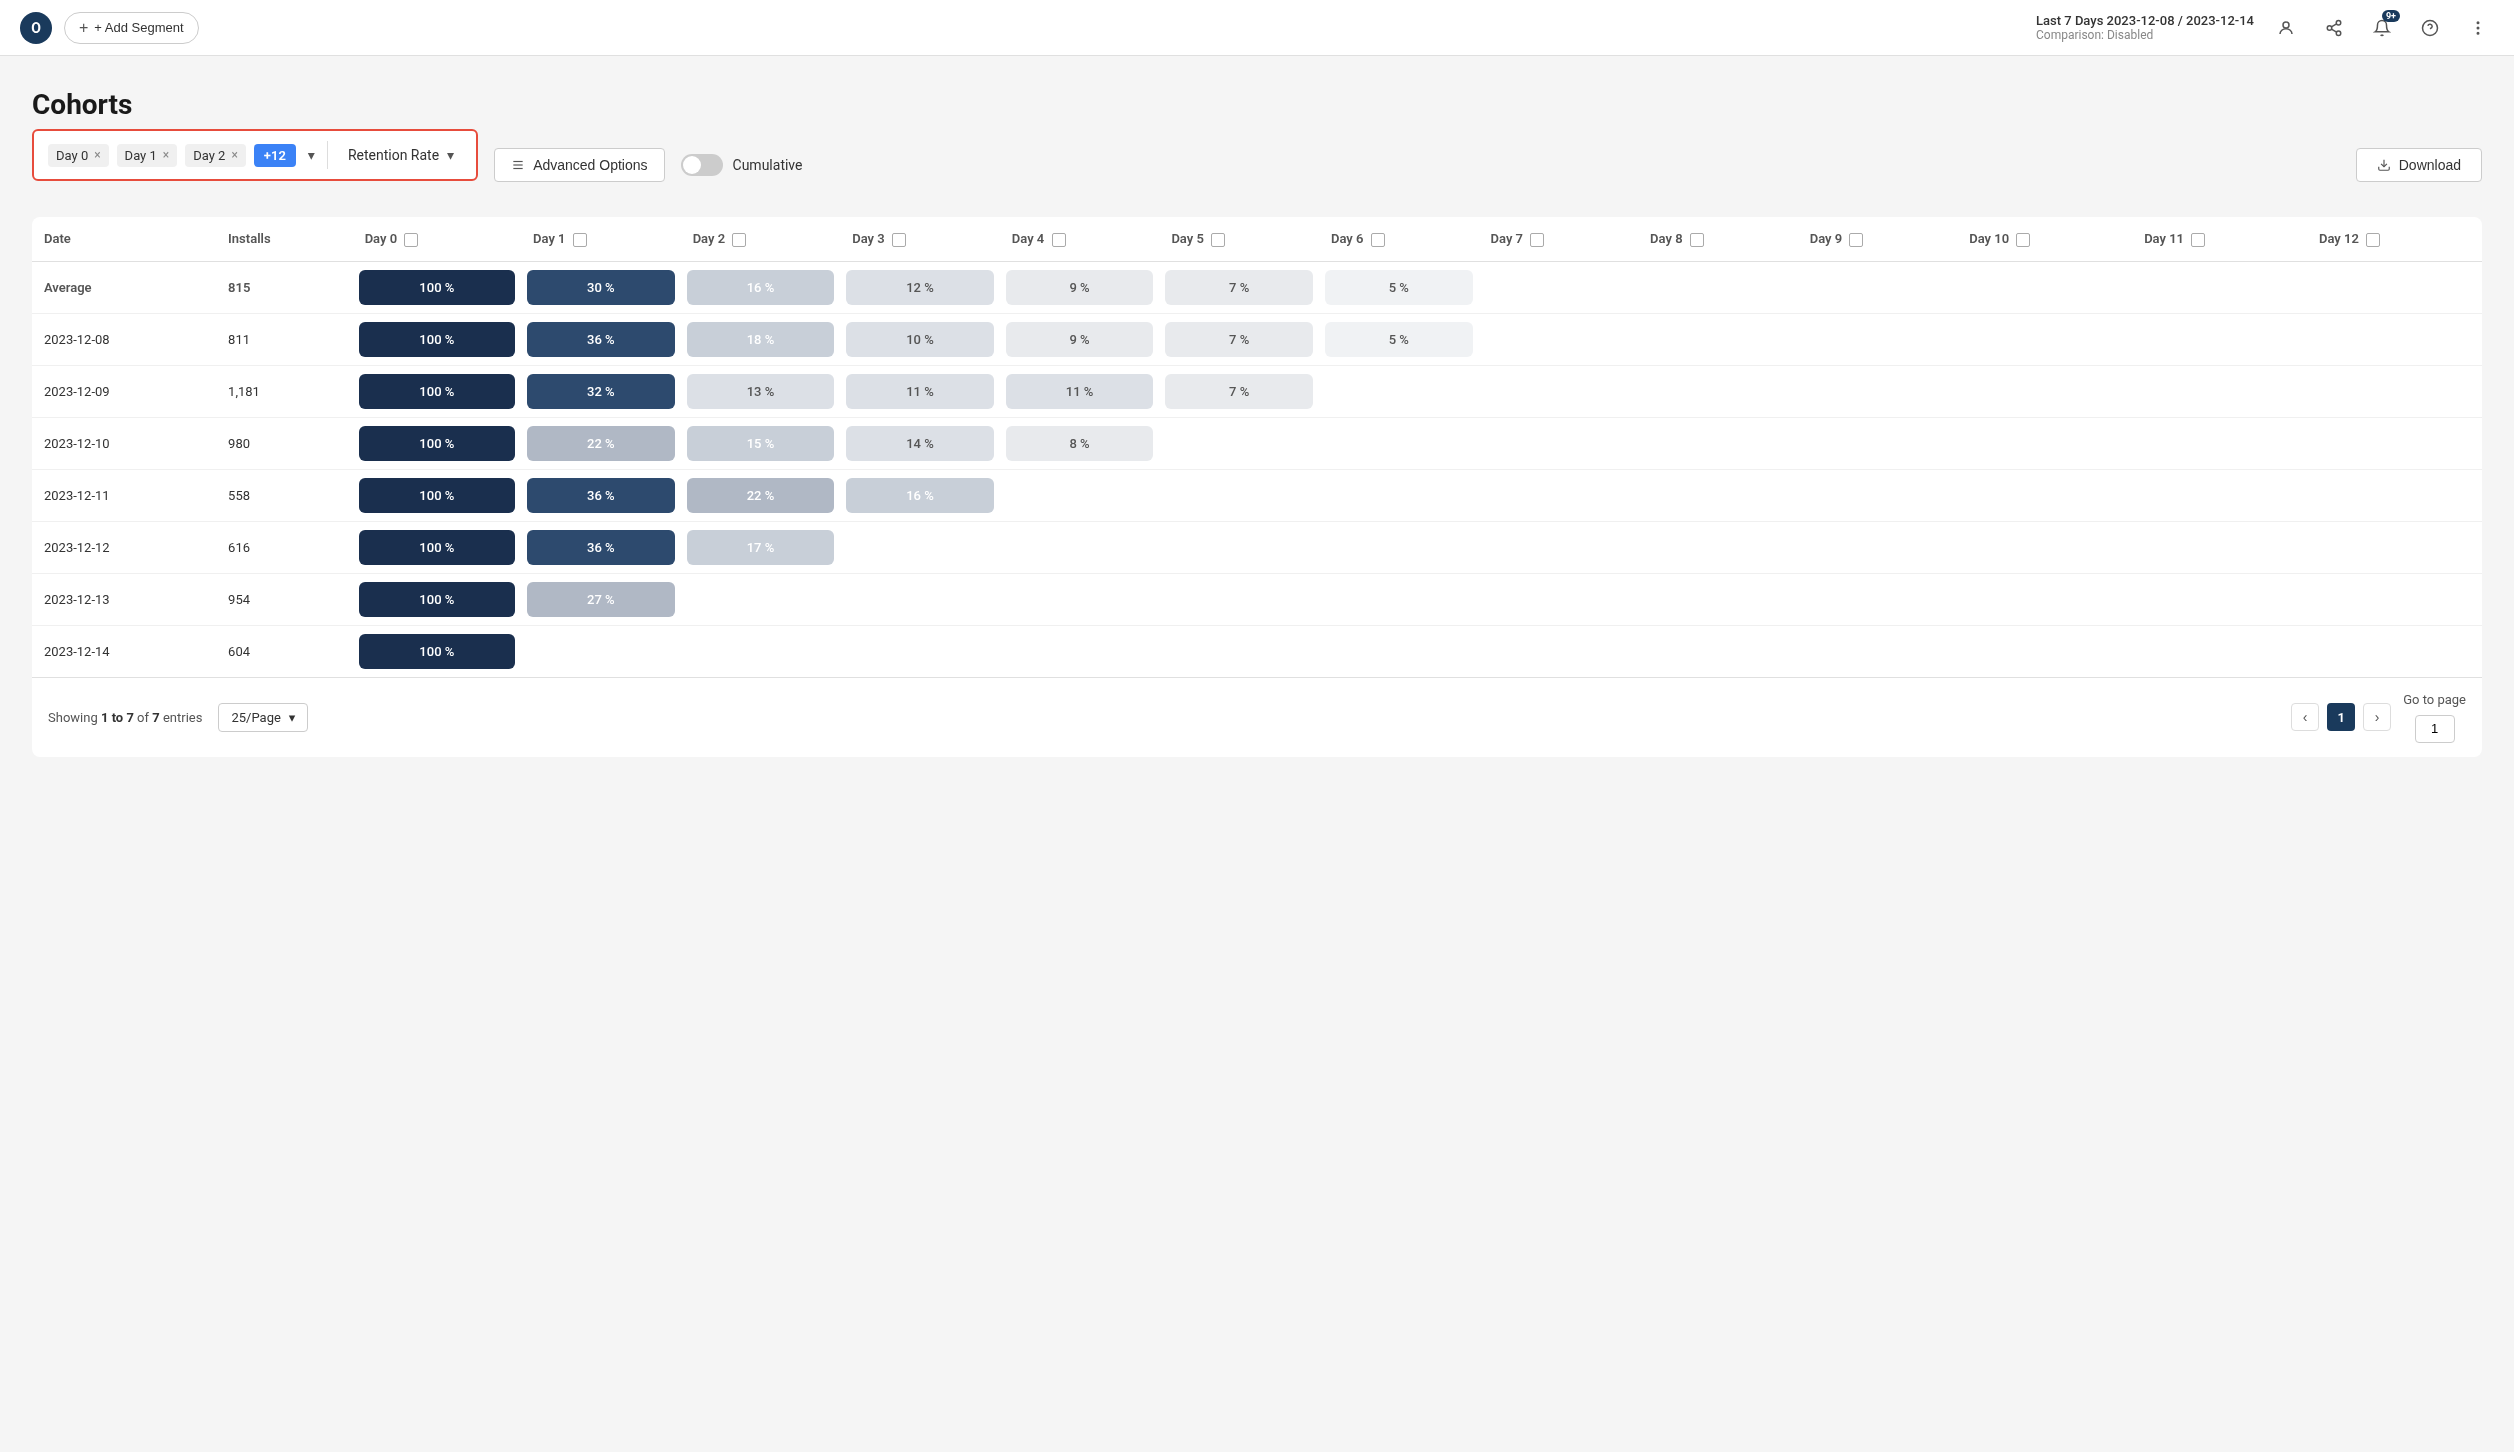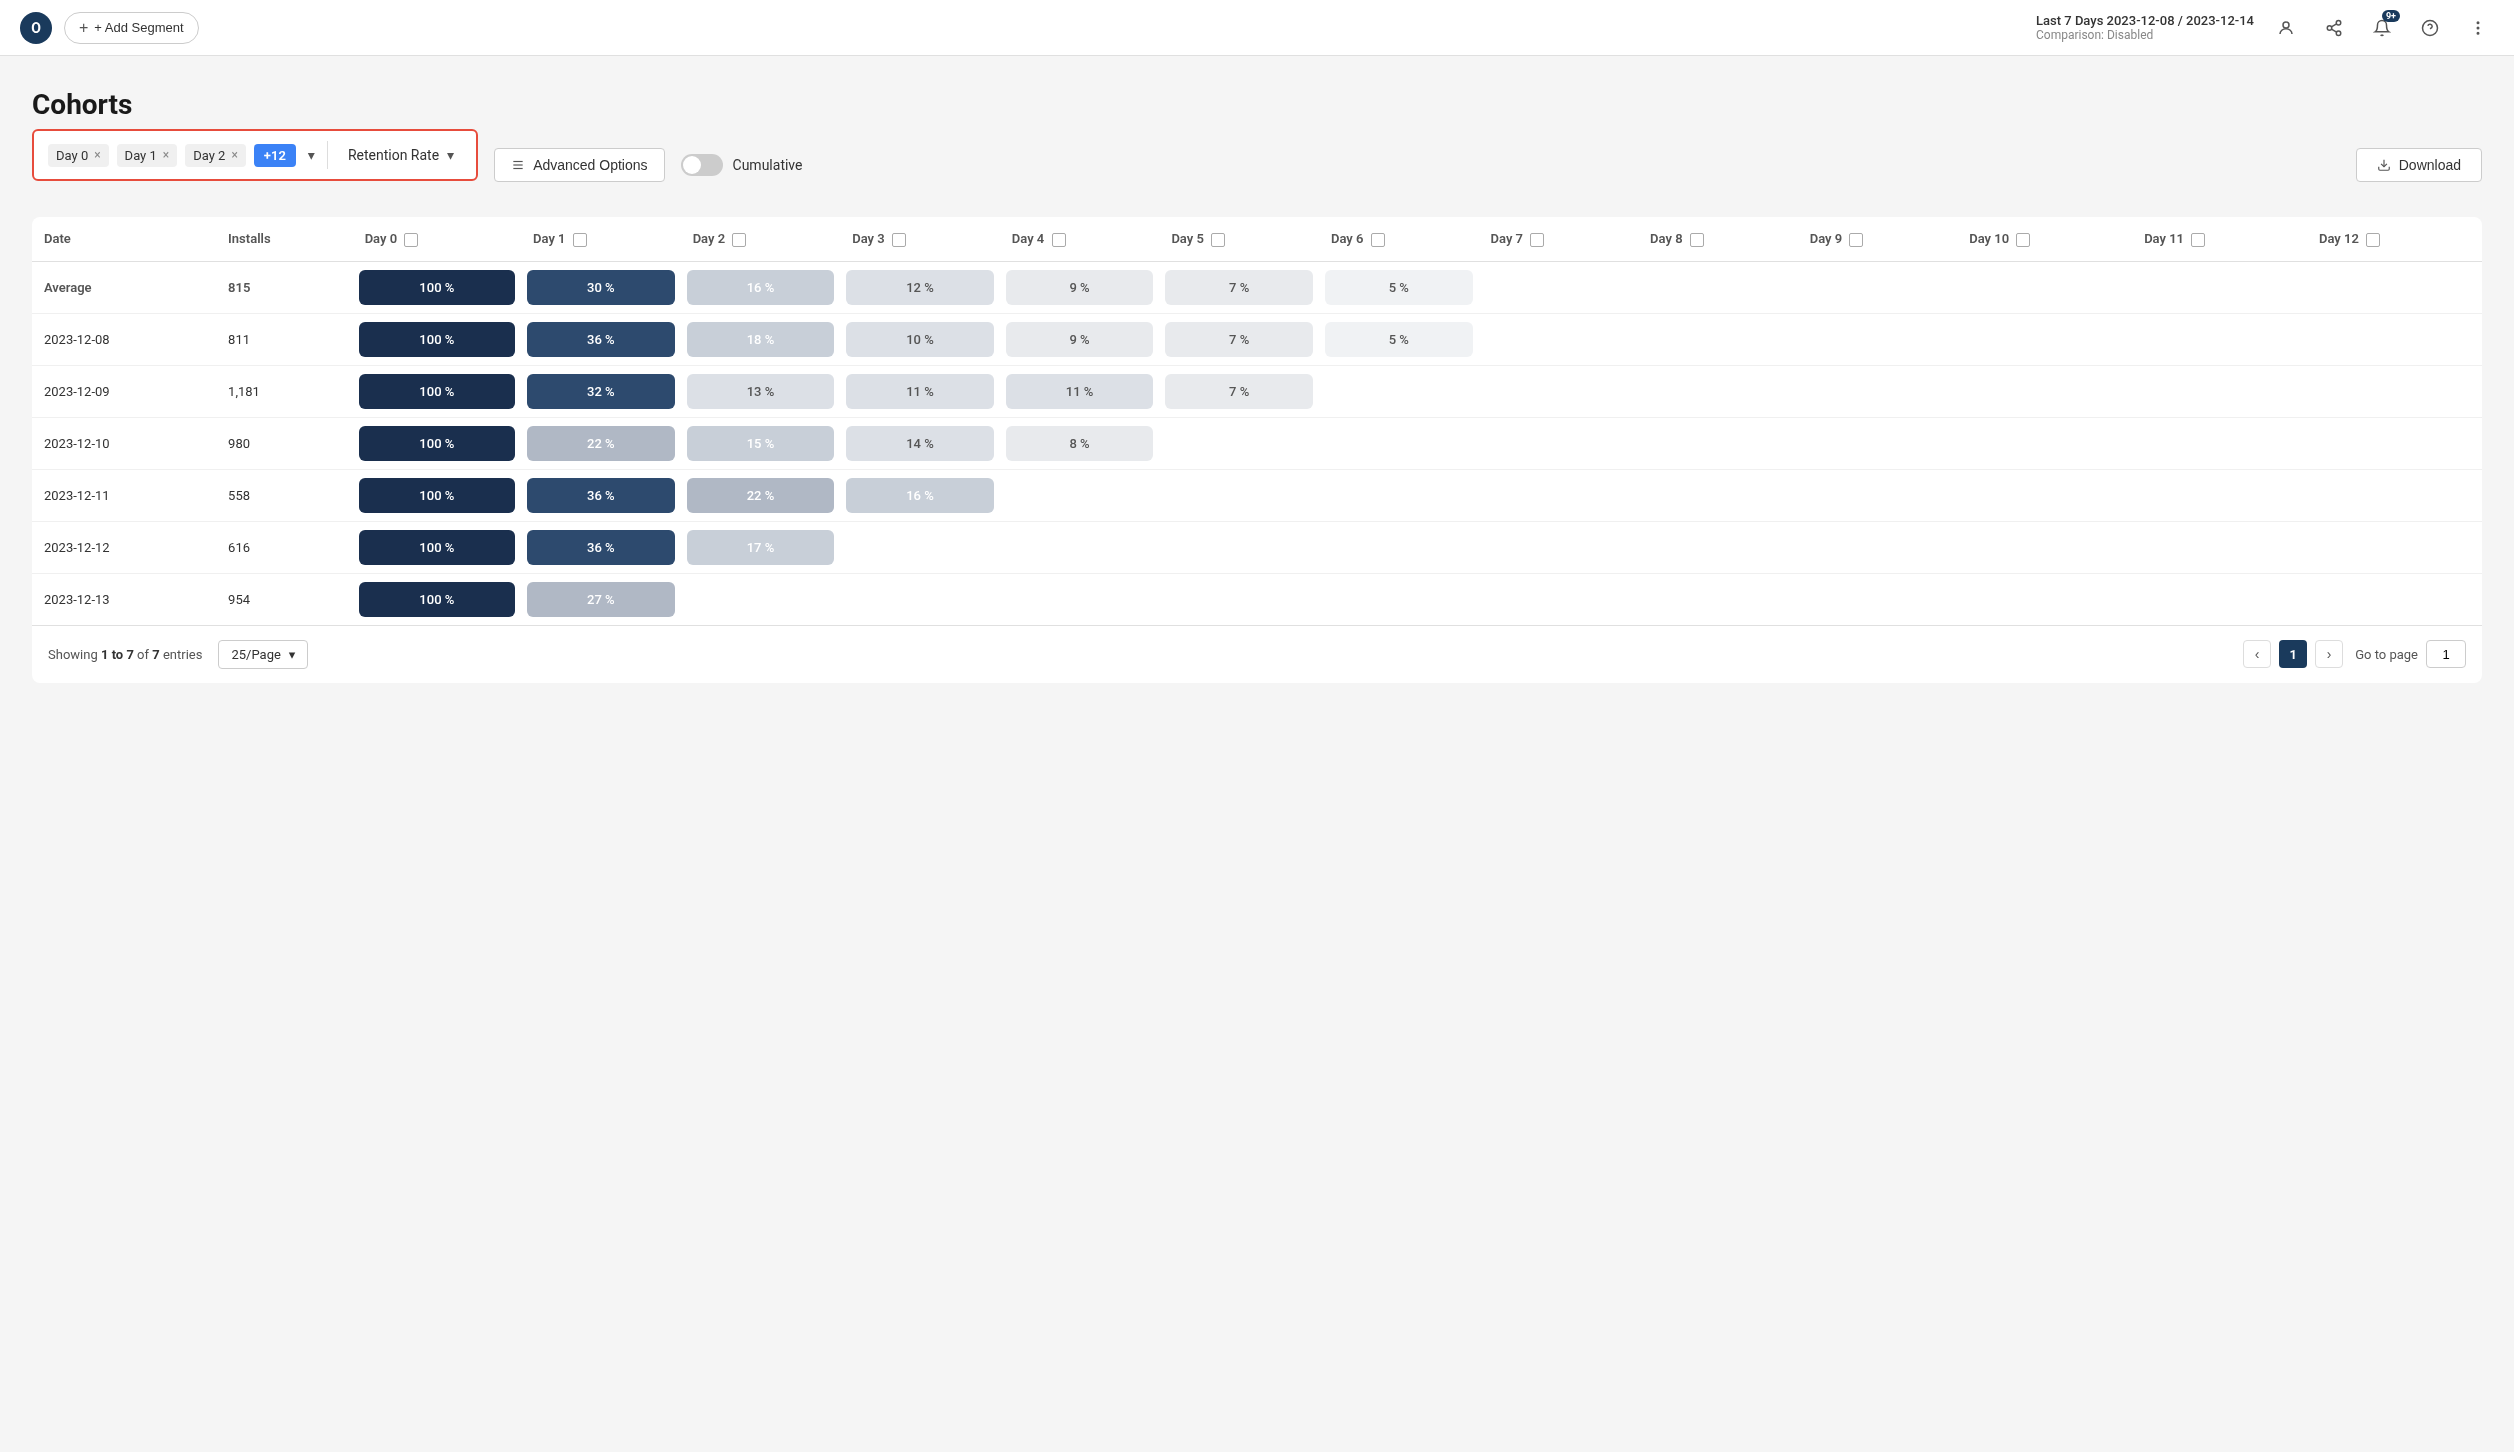--- a/index.html
+++ b/index.html
@@ -195,21 +195,21 @@
       border: 1px solid #ddd; background: #fff;
       display: flex; align-items: center; justify-content: center;
       cursor: pointer; font-size: 14px; color: #555;
     }
     .page-num {
       width: 28px; height: 28px; border-radius: 4px;
       background: #1a3a5c; color: #fff;
       display: flex; align-items: center; justify-content: center;
       font-size: 13px; font-weight: 600;
     }
-    .goto-page { display: flex; align-items: center; gap: 8px; font-size: 13px; color: #555; }
+    .goto-page { display: flex; align-items: center; gap: 8px; font-size: 13px; color: #555; flex-direction: column; }
     .goto-input {
       width: 40px; height: 28px; border: 1px solid #ccc; border-radius: 4px;
       text-align: center; font-size: 13px; outline: none;
     }
   </style>
 </head>
 <body>
 
 <div class="topbar">
   <div class="topbar-left">
@@ -449,20 +449,37 @@
             <td class="td-cell"></td>
             <td class="td-cell"></td>
             <td class="td-cell"></td>
             <td class="td-cell"></td>
             <td class="td-cell"></td>
             <td class="td-cell"></td>
             <td class="td-cell"></td>
             <td class="td-cell"></td>
             <td class="td-cell"></td>
           </tr>
+          <tr>
+            <td>2023-12-14</td>
+            <td>604</td>
+            <td class="td-cell"><span class="cell-dark">100 %</span></td>
+            <td class="td-cell"></td>
+            <td class="td-cell"></td>
+            <td class="td-cell"></td>
+            <td class="td-cell"></td>
+            <td class="td-cell"></td>
+            <td class="td-cell"></td>
+            <td class="td-cell"></td>
+            <td class="td-cell"></td>
+            <td class="td-cell"></td>
+            <td class="td-cell"></td>
+            <td class="td-cell"></td>
+            <td class="td-cell"></td>
+          </tr>
         </tbody>
     </table>
 
     <div class="table-footer">
       <div style="display:flex;align-items:center;gap:16px;">
         <span class="showing-text">
           Showing <b>1 to 7</b> of <b>7</b> entries
         </span>
         <div class="per-page-select">
           <span>25/Page</span>

